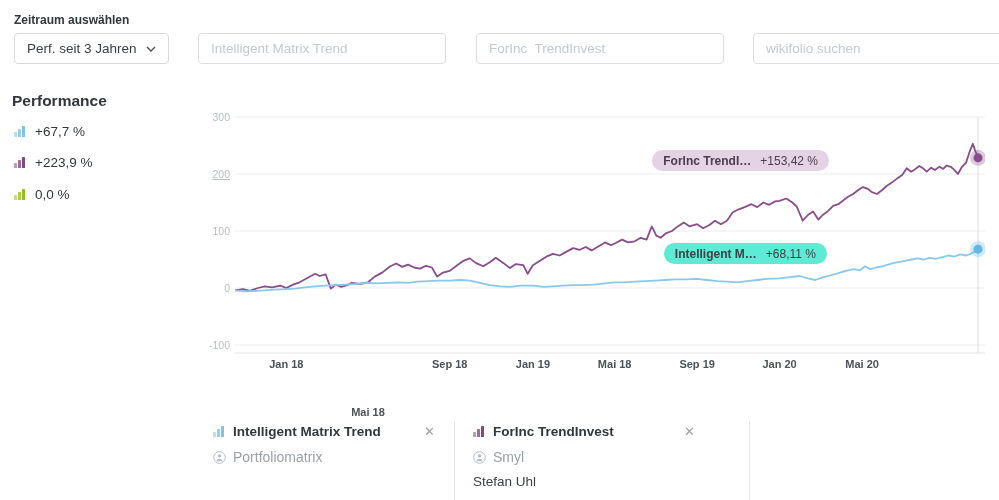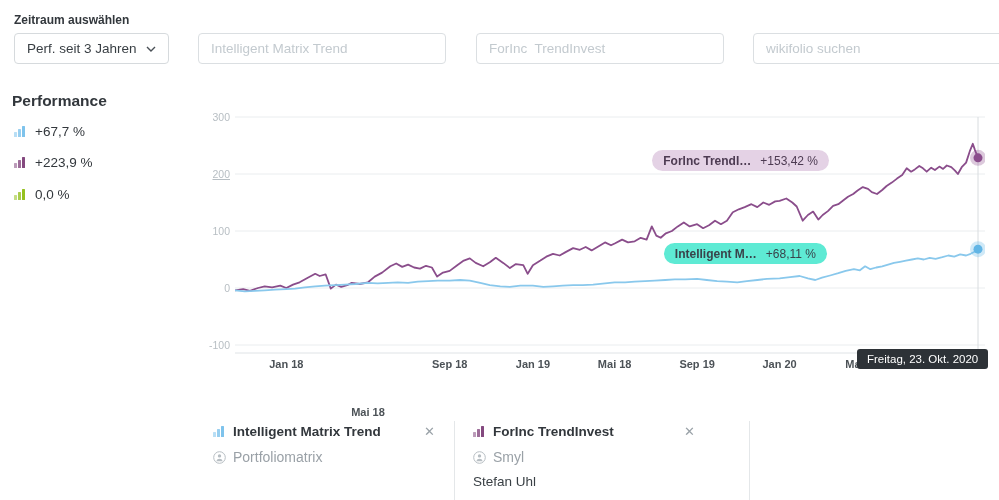--- a/index.html
+++ b/index.html
@@ -166,14 +166,13 @@
     <div class="tick-y" style="left: 194px; top: 282px;">0</div>
     <div class="tick-y" style="left: 194px; top: 339px;">-100</div>
     <div class="tick-x" style="left: 286.267px; top: 358px;">Jan 18</div>
     <div class="tick-x" style="left: 367.997px; top: 358px; margin-top: 48px;">Mai 18</div>
     <div class="tick-x" style="left: 449.727px; top: 358px;">Sep 18</div>
     <div class="tick-x" style="left: 532.943px; top: 358px;">Jan 19</div>
     <div class="tick-x" style="left: 614.673px; top: 358px;">Mai 18</div>
     <div class="tick-x" style="left: 697.146px; top: 358px;">Sep 19</div>
     <div class="tick-x" style="left: 779.619px; top: 358px;">Jan 20</div>
     <div class="tick-x" style="left: 862.092px; top: 358px;">Mai 20</div>
-    <div class="date-tooltip" style="left:857px;top:349px;">Freitag, 23. Okt. 2020</div>
   </div>
 
 </body></html>

